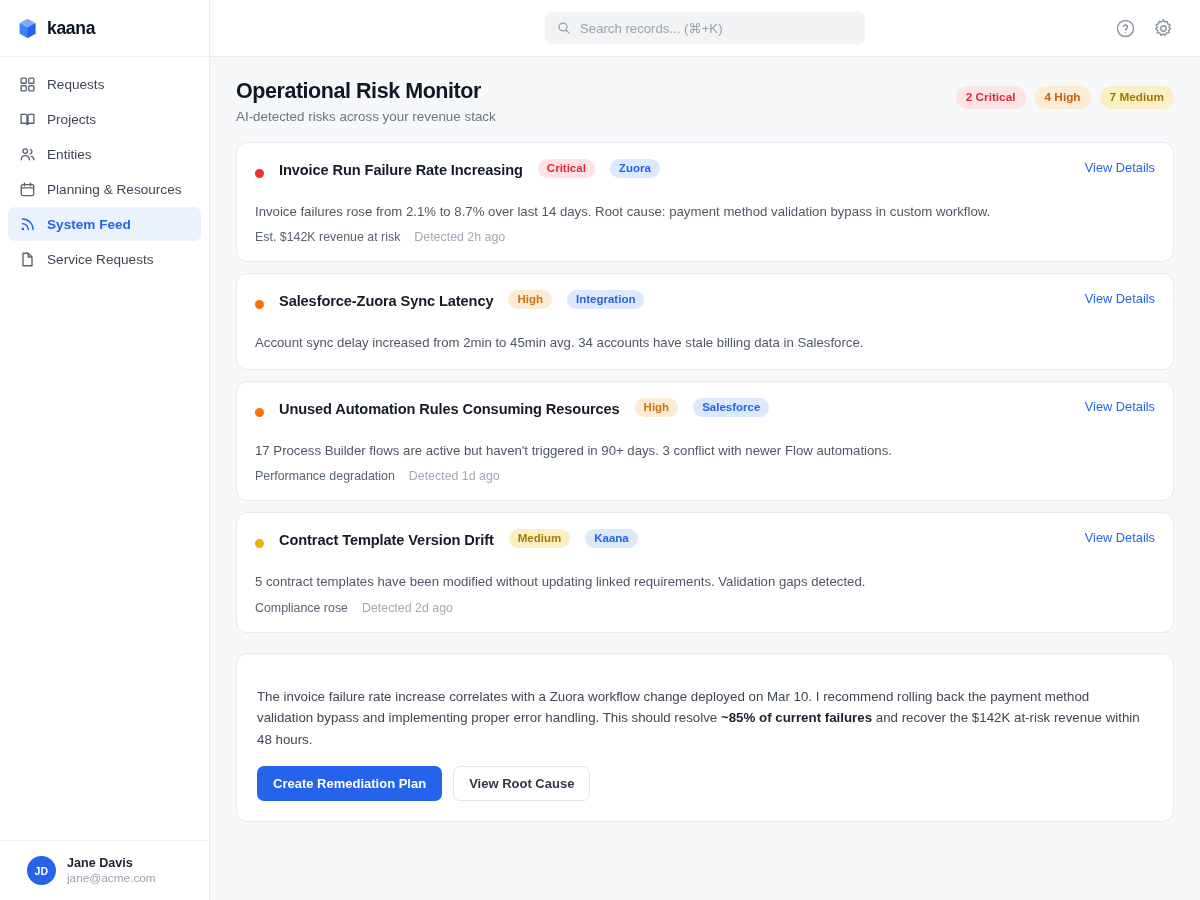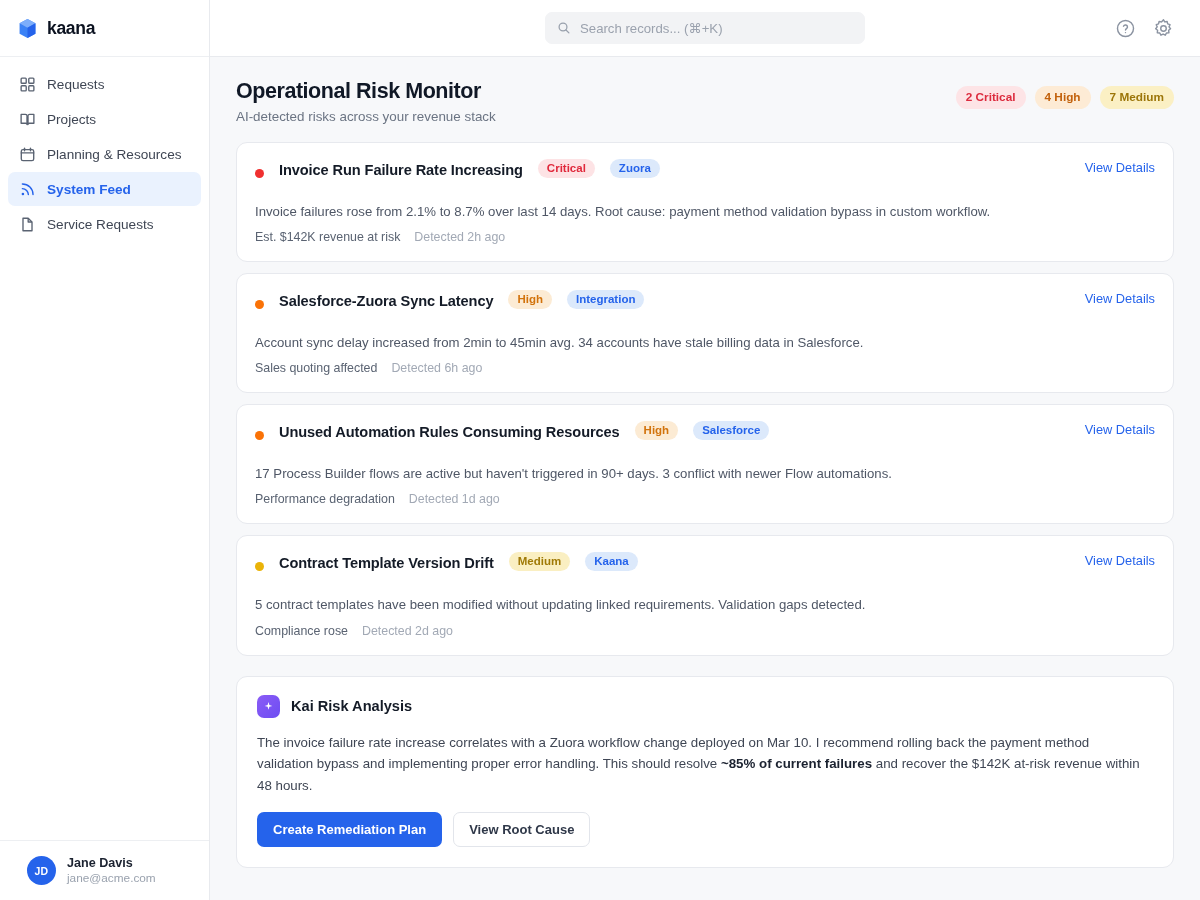--- a/index.html
+++ b/index.html
@@ -206,20 +206,29 @@
       <div class="nav-item">
         <svg class="nav-ico" viewBox="0 0 20 20" fill="none" stroke="currentColor" stroke-width="1.6" stroke-linejoin="round">
           <path d="M2.5 4h5a2 2 0 0 1 2 2v10a1.6 1.6 0 0 0-1.6-1.6H2.5z"></path>
           <path d="M17.5 4h-5a2 2 0 0 0-2 2v10a1.6 1.6 0 0 1 1.6-1.6h5.4z"></path>
           <path d="M10 6.2v9.5"></path>
         </svg>
         <span>Projects</span>
       </div>
       <div class="nav-item">
         <svg class="nav-ico" viewBox="0 0 20 20" fill="none" stroke="currentColor" stroke-width="1.6" stroke-linecap="round">
+          <circle cx="7.4" cy="6" r="2.7"></circle>
+          <path d="M2.6 16.2c0-2.9 2.2-4.8 4.8-4.8s4.8 1.9 4.8 4.8"></path>
+          <path d="M13.4 4.2a2.7 2.7 0 0 1 0 5.1"></path>
+            <path d="M14.6 12.2c1.9.5 3 2 3 4"></path>
+        </svg>
+        <span>Entities</span>
+      </div>
+      <div class="nav-item">
+        <svg class="nav-ico" viewBox="0 0 20 20" fill="none" stroke="currentColor" stroke-width="1.6" stroke-linecap="round">
           <rect x="2.7" y="4.2" width="14.6" height="13" rx="2"></rect>
           <path d="M2.7 8.1h14.6"></path>
             <path d="M6.5 2.6v3"></path>
             <path d="M13.5 2.6v3"></path>
         </svg>
         <span>Planning &amp; Resources</span>
       </div>
       <div class="nav-item active">
         <svg class="nav-ico" viewBox="0 0 20 20" fill="none" stroke="currentColor" stroke-width="1.7" stroke-linecap="round">
           <path d="M4 3.5a12.5 12.5 0 0 1 12.5 12.5"></path>
@@ -311,24 +320,20 @@
         <div class="card">
           <div class="card-row">
             <div class="card-body">
               <div class="title-line">
                 <span class="dot dot-high"></span>
                 <span class="card-title">Salesforce-Zuora Sync Latency</span>
                 <span class="pill pill-high">High</span>
                 <span class="pill pill-tag">Integration</span>
               </div>
               <div class="card-desc">Account sync delay increased from 2min to 45min avg. 34 accounts have stale billing data in Salesforce.</div>
-              <div class="card-meta">
-                <span class="meta-impact">Sales quoting affected</span>
-                <span class="meta-time">Detected 6h ago</span>
-              </div>
             </div>
             <span class="view-details">View Details</span>
           </div>
         </div>
 
         <div class="card">
           <div class="card-row">
             <div class="card-body">
               <div class="title-line">
                 <span class="dot dot-high"></span>
@@ -361,28 +366,20 @@
                 <span class="meta-time">Detected 2d ago</span>
               </div>
             </div>
             <span class="view-details">View Details</span>
           </div>
         </div>
 
       </div>
 
       <div class="kai-card">
-        <div class="kai-head">
-          <div class="kai-ico">
-            <svg viewBox="0 0 14 14" width="11" height="11" fill="#fff">
-              <path d="M7 1.4 L8.1 5.2 L11.9 6.3 L8.1 7.4 L7 11.2 L5.9 7.4 L2.1 6.3 L5.9 5.2 Z"></path>
-            </svg>
-          </div>
-          <span class="kai-title">Kai Risk Analysis</span>
-        </div>
         <p class="kai-text"><span>The invoice failure rate increase correlates with a Zuora workflow change deployed on Mar 10. I recommend rolling back the payment method validation bypass and implementing proper error handling. This should resolve </span><b>~85% of current failures</b><span> and recover the $142K at-risk revenue within 48 hours.</span></p>
         <div class="kai-actions">
           <button class="btn btn-primary">Create Remediation Plan</button>
           <button class="btn btn-secondary">View Root Cause</button>
         </div>
       </div>
 
     </div>
   </div>
 </div>

